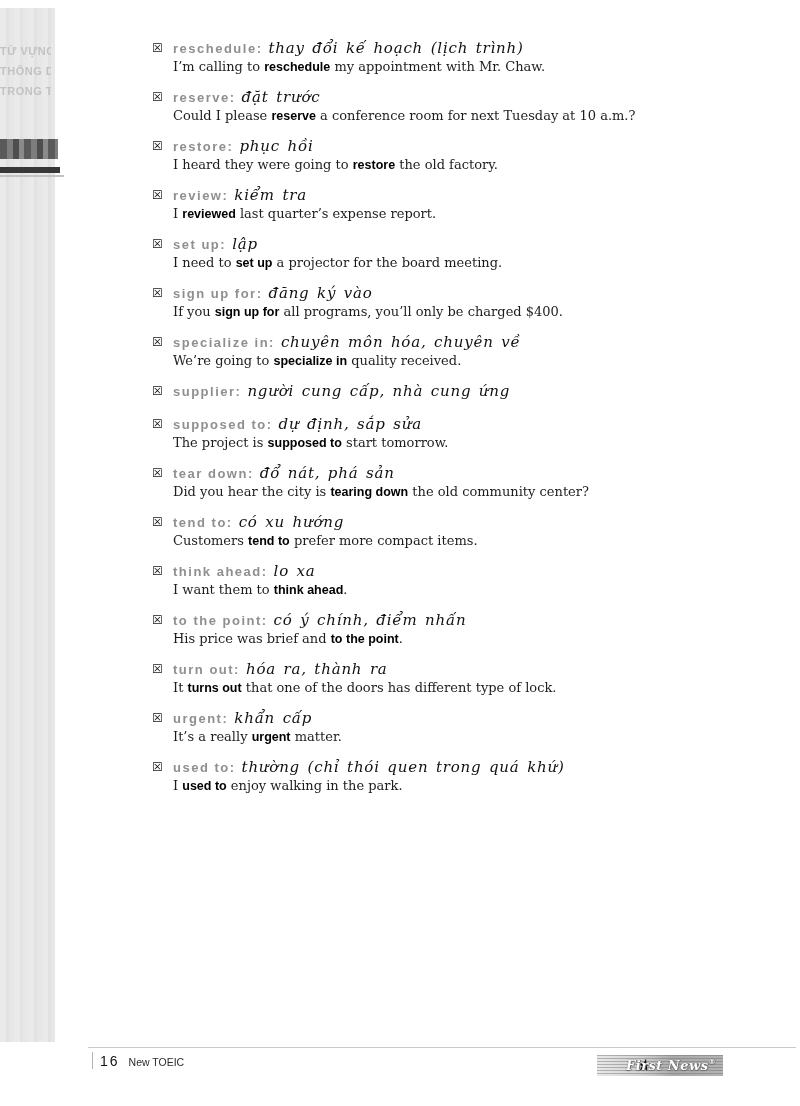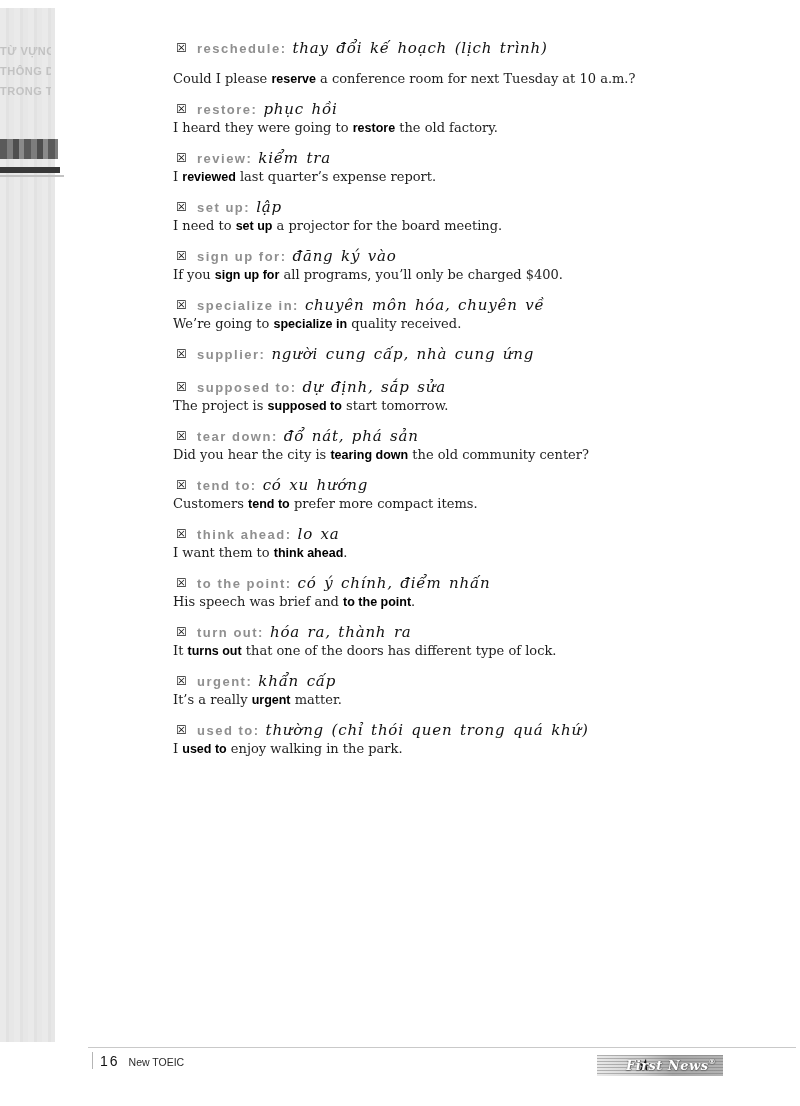--- a/index.html
+++ b/index.html
@@ -28,21 +28,21 @@
   .band-faint{
     position:absolute;left:0;top:167px;width:64px;height:2px;background:#c3c3c3;
   }
 
   
   .content{
     position:absolute;left:152px;top:38px;width:560px;
   }
   .entry{margin-bottom:12px;}
   .head-line{
-    white-space:nowrap;line-height:20px;margin-left:24px;
+    white-space:nowrap;line-height:20px;
   }
   .checkbox{
     display:inline-block;width:21px;
     font-family:"DejaVu Sans",sans-serif;font-size:12px;color:#151515;
     vertical-align:1px;
   }
   .term{
     font-family:"Liberation Sans",sans-serif;font-weight:bold;font-size:13px;
     color:#8f8f8f;letter-spacing:1.5px;
   }
@@ -103,23 +103,27 @@
   <div class="band-thick"></div>
   <div class="band-thin"></div>
   <div class="band-faint"></div>
 </div>
 
 <div class="content">
   <div class="entry">
     <div class="head-line">
       <span class="checkbox">☒</span><span class="term">reschedule:</span><span class="translation">thay đổi kế hoạch (lịch trình)</span>
     </div>
-  </div>
-
-  <div class="entry">
+    <div class="sentence"><span>I’m calling to </span><b class="kw">reschedule</b><span> my appointment with Mr. Chaw.</span></div>
+  </div>
+
+  <div class="entry">
+    <div class="head-line">
+      <span class="checkbox">☒</span><span class="term">reserve:</span><span class="translation">đặt trước</span>
+    </div>
     <div class="sentence"><span>Could I please </span><b class="kw">reserve</b><span> a conference room for next Tuesday at 10 a.m.?</span></div>
   </div>
 
   <div class="entry">
     <div class="head-line">
       <span class="checkbox">☒</span><span class="term">restore:</span><span class="translation">phục hồi</span>
     </div>
     <div class="sentence"><span>I heard they were going to </span><b class="kw">restore</b><span> the old factory.</span></div>
   </div>
 
@@ -182,21 +186,21 @@
     <div class="head-line">
       <span class="checkbox">☒</span><span class="term">think ahead:</span><span class="translation">lo xa</span>
     </div>
     <div class="sentence"><span>I want them to </span><b class="kw">think ahead</b><span>.</span></div>
   </div>
 
   <div class="entry">
     <div class="head-line">
       <span class="checkbox">☒</span><span class="term">to the point:</span><span class="translation">có ý chính, điểm nhấn</span>
     </div>
-    <div class="sentence"><span>His speech was brief and </span><b class="kw">to the point</b><span>.</span></div>
+    <div class="sentence"><span>His price was brief and </span><b class="kw">to the point</b><span>.</span></div>
   </div>
 
   <div class="entry">
     <div class="head-line">
       <span class="checkbox">☒</span><span class="term">turn out:</span><span class="translation">hóa ra, thành ra</span>
     </div>
     <div class="sentence"><span>It </span><b class="kw">turns out</b><span> that one of the doors has different type of lock.</span></div>
   </div>
 
   <div class="entry">

